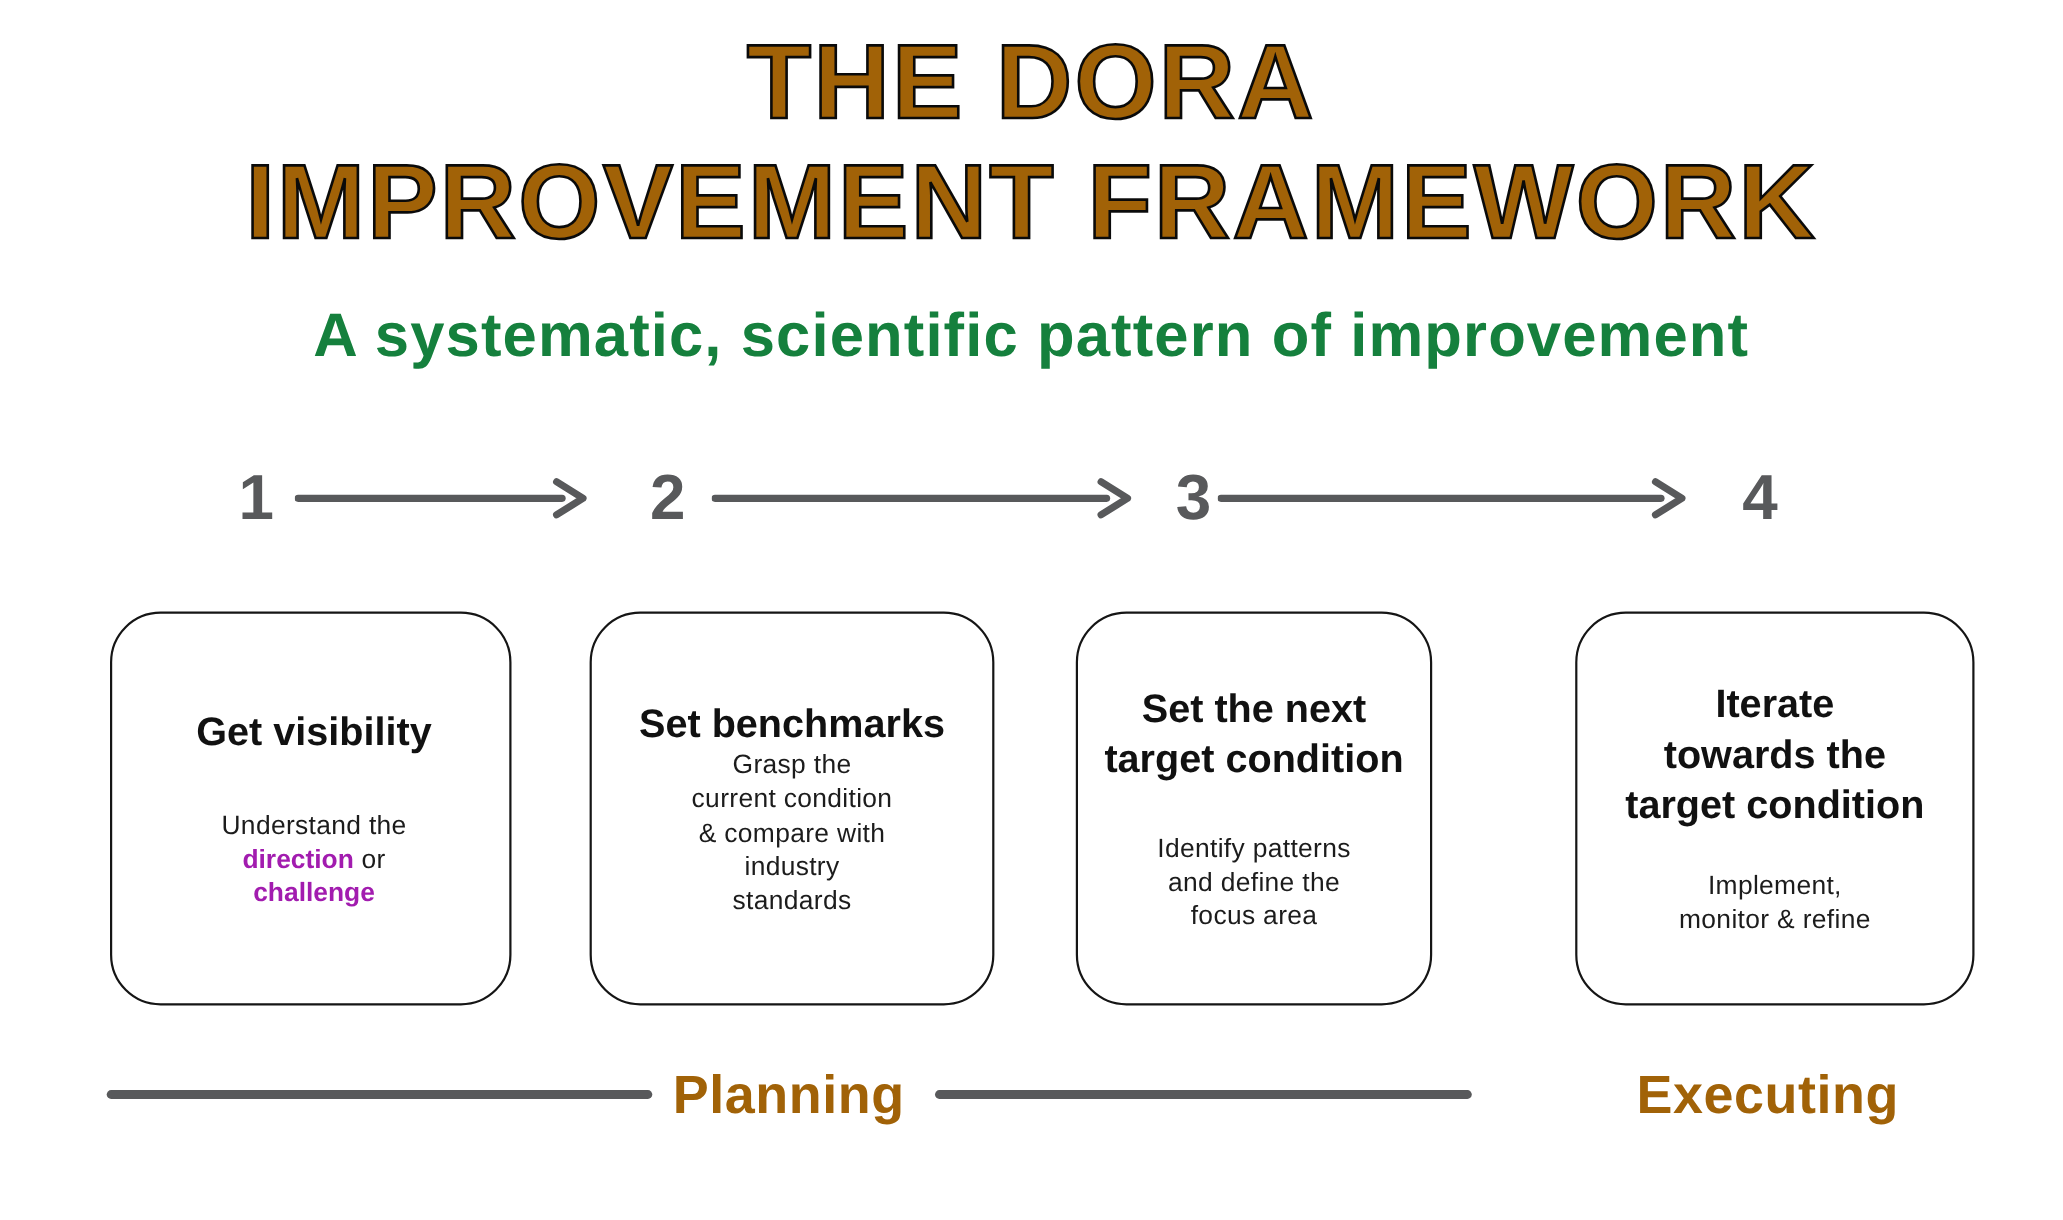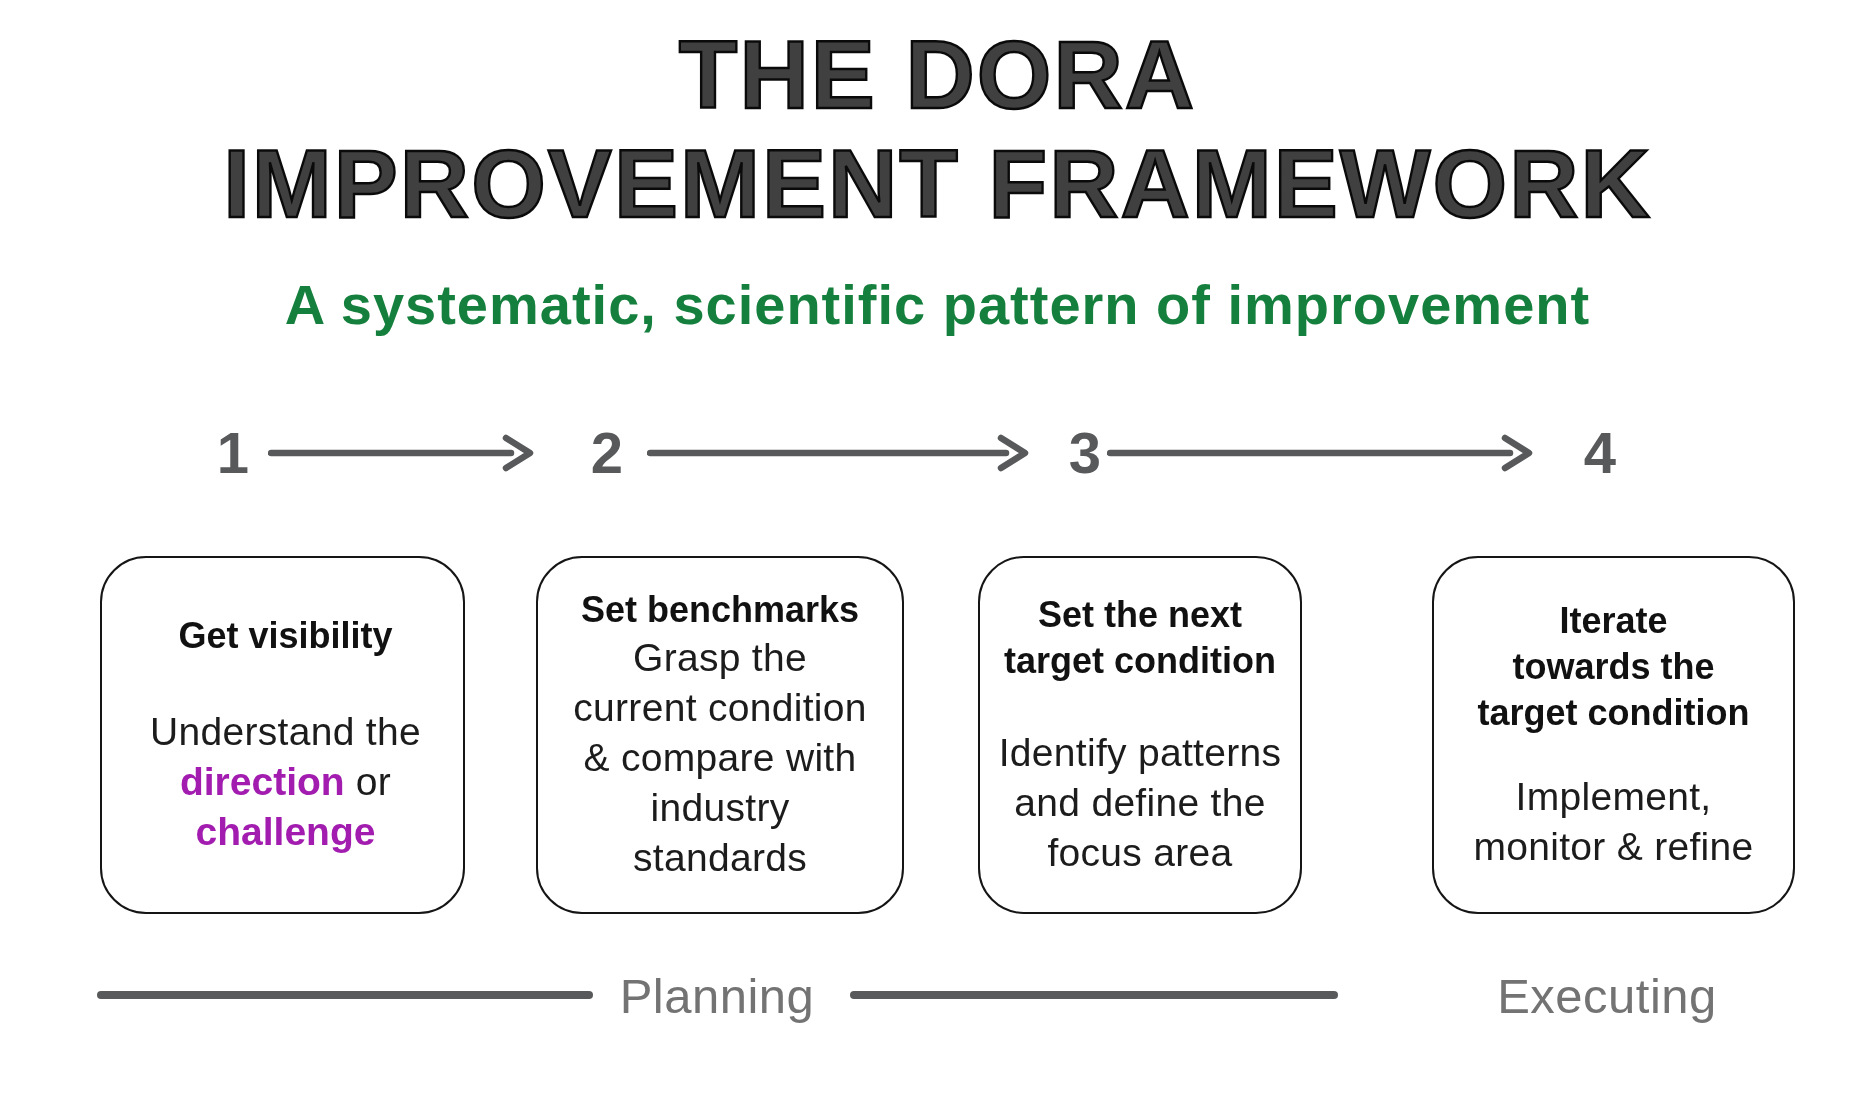--- a/index.html
+++ b/index.html
@@ -17,21 +17,21 @@
     position: absolute;
     top: 20px;
     left: 0;
     width: 100%;
     margin: 0;
     text-align: center;
     font-size: 96px;
     font-weight: 900;
     letter-spacing: 2px;
     line-height: 1.14;
-    color: #404040;
+    color: #a16207;
     -webkit-text-stroke: 2.4px #0a0a0a;
   }
   .title-line { display: block; }
 
   .subtitle {
     position: absolute;
     top: 272px;
     left: 0;
     width: 100%;
     margin: 0;
@@ -86,21 +86,21 @@
   .card-title {
     margin: 0;
     font-size: 36px;
     font-weight: 700;
     line-height: 1.28;
     color: #111111;
     white-space: pre-line;
   }
   .card-body {
     margin: 0;
-    font-size: 39px;
+    font-size: 24px;
     font-weight: 400;
     line-height: 1.28;
     letter-spacing: 0.3px;
     color: #1c1c1c;
     white-space: pre-line;
   }
   .card-body strong { font-weight: 700; color: #a21caf; letter-spacing: 0; }
 
   .card-1 .card-title { margin-bottom: 48px; }
   .card-2 .card-title { margin-bottom: 0; }
@@ -117,22 +117,22 @@
   }
   .phase-line-left  { left: 97px;  width: 496px; }
   .phase-line-right { left: 850px; width: 488px; }
 
   .phase-label {
     position: absolute;
     top: 968px;
     transform: translateX(-50%);
     font-size: 49px;
     line-height: 56px;
-    font-weight: 400;
-    color: #737373;
+    font-weight: 700;
+    color: #a16207;
     letter-spacing: 0.5px;
   }
   .phase-planning  { left: 717px; }
   .phase-executing { left: 1607px; }
 </style>
 </head>
 <body>
 
 <div class="page">
 

